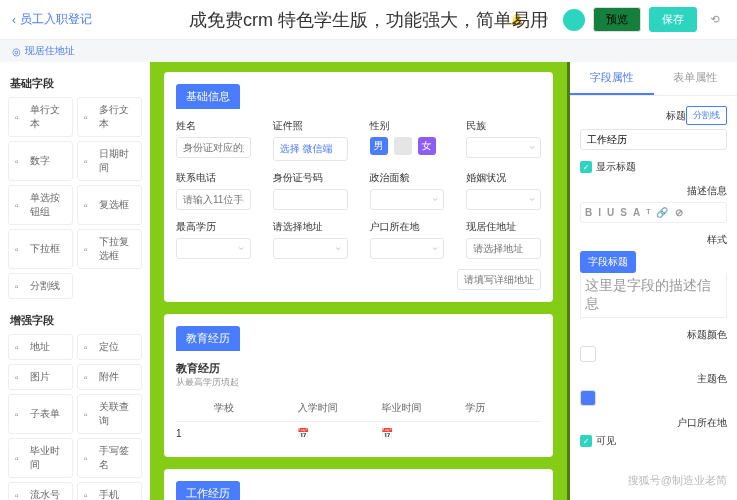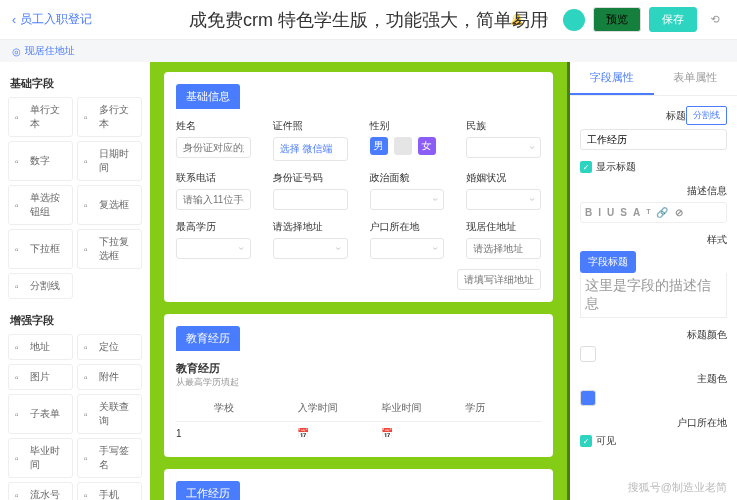--- a/index.html
+++ b/index.html
@@ -43,21 +43,21 @@
 .prop-label{font-size:10px;color:#333;margin-bottom:4px;display:flex;justify-content:flex-end;align-items:center}
 .prop-input{width:100%;padding:4px 6px;border:1px solid #e5e5e5;border-radius:3px;font-size:10px}
 .tag-btn{font-size:9px;padding:2px 6px;border:1px solid #4a7cff;color:#4a7cff;border-radius:2px;cursor:pointer}
 .checkbox{display:flex;align-items:center;gap:4px;font-size:10px}
 .checkbox-box{width:12px;height:12px;background:#2dd4bf;border-radius:2px;display:flex;align-items:center;justify-content:center;color:#fff;font-size:8px}
 .toolbar{display:flex;gap:6px;padding:4px;border:1px solid #eee;border-radius:3px}
 .toolbar span{font-size:10px;color:#999;cursor:pointer;font-weight:600}
 .style-box{background:#4a7cff;color:#fff;padding:4px 8px;font-size:10px;border-radius:3px;display:inline-block}
 .style-desc{font-size:14px;color:#999;padding:4px;border:1px solid #eee;border-top:none}
 .color-swatch{width:16px;height:16px;border-radius:3px;border:1px solid #ddd;cursor:pointer}
-.watermark{position:absolute;bottom:5px;right:10px;font-size:11px;color:#bbb;z-index:10}
+.watermark{position:absolute;bottom:12px;right:10px;font-size:11px;color:#bbb;z-index:10}
 .chevron::after{content:"›";transform:rotate(90deg);display:inline-block;color:#ccc}
 </style>
 </head>
 <body>
 
 <div class="app">
   <div class="topbar">
     <div class="back">
       <span>‹</span>
       <span>员工入职登记</span>

